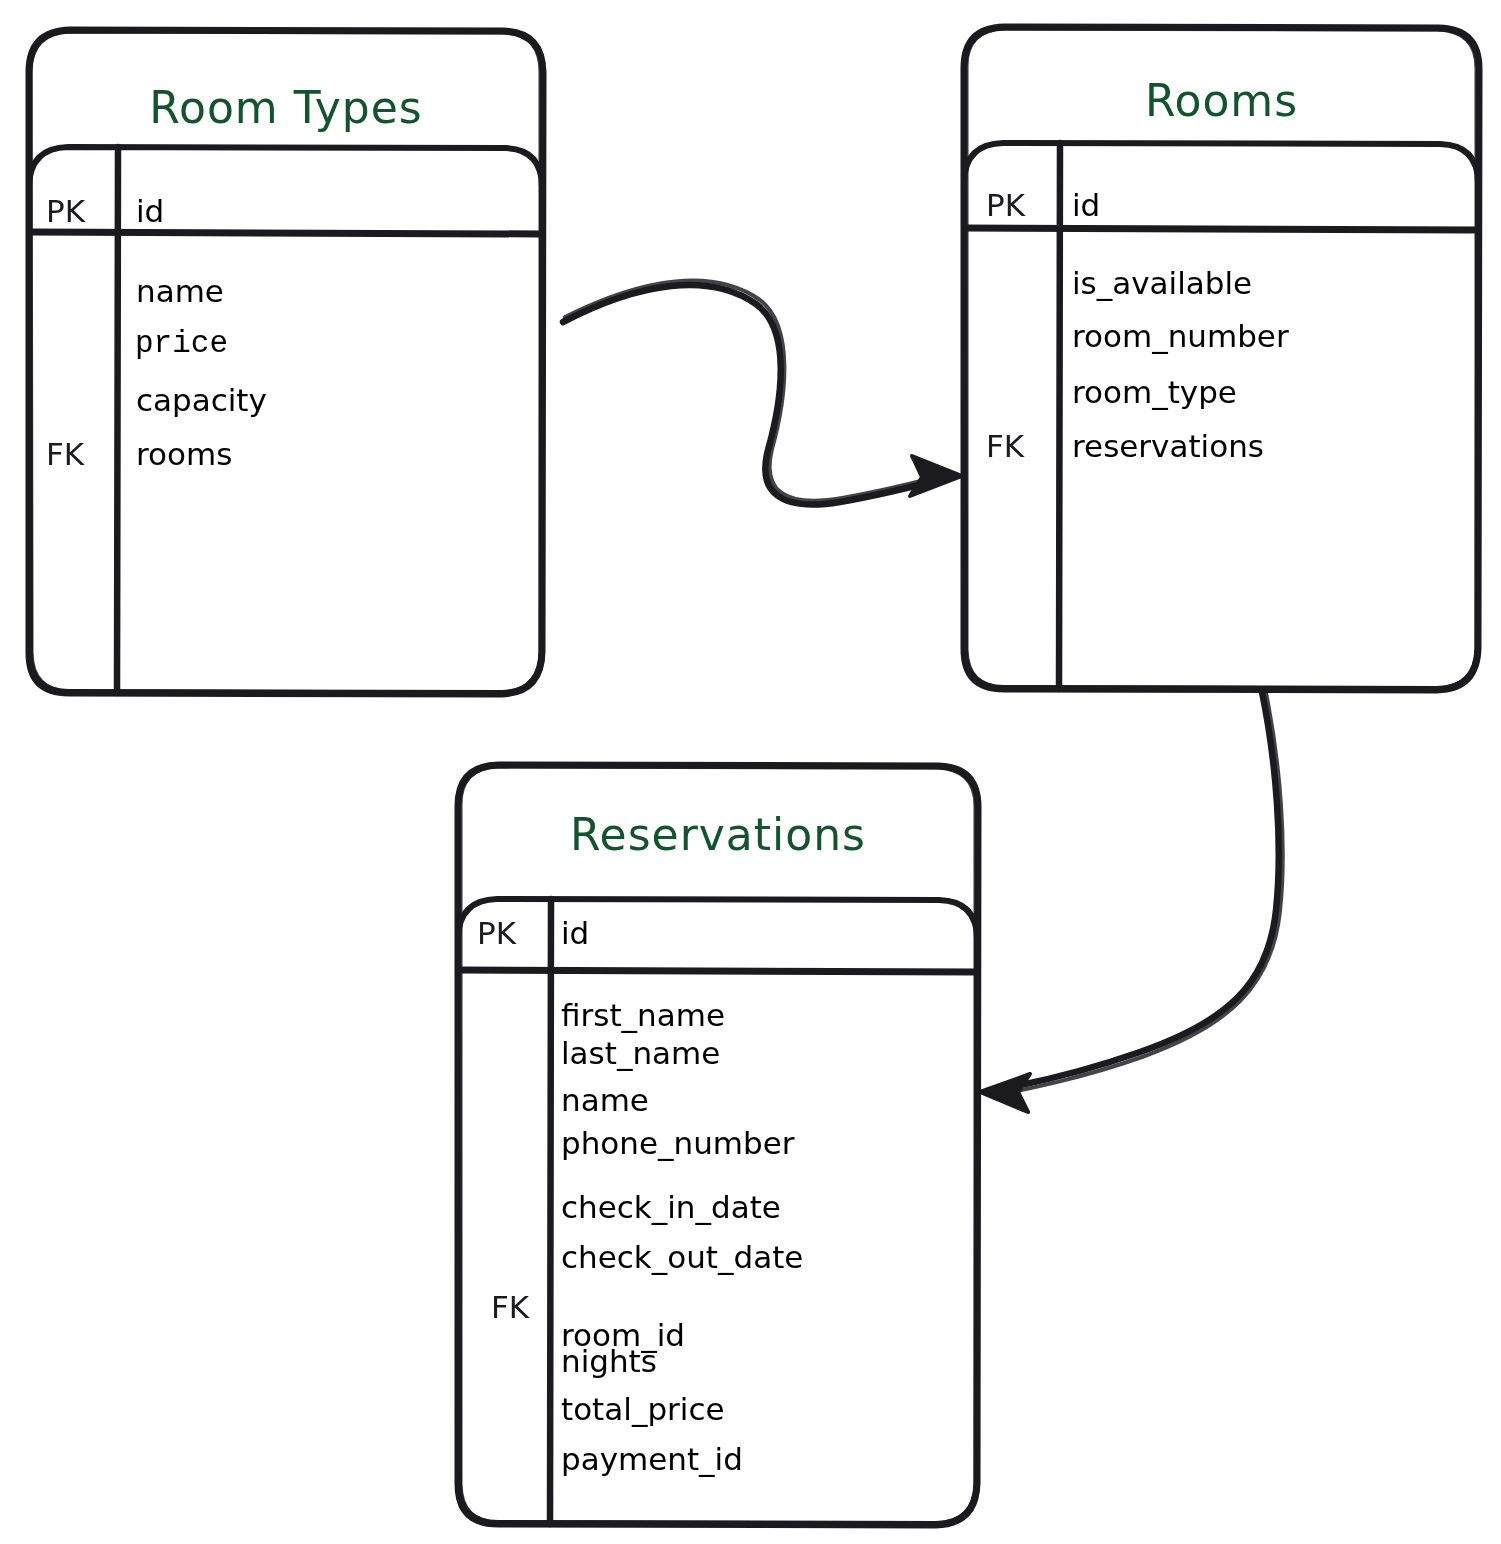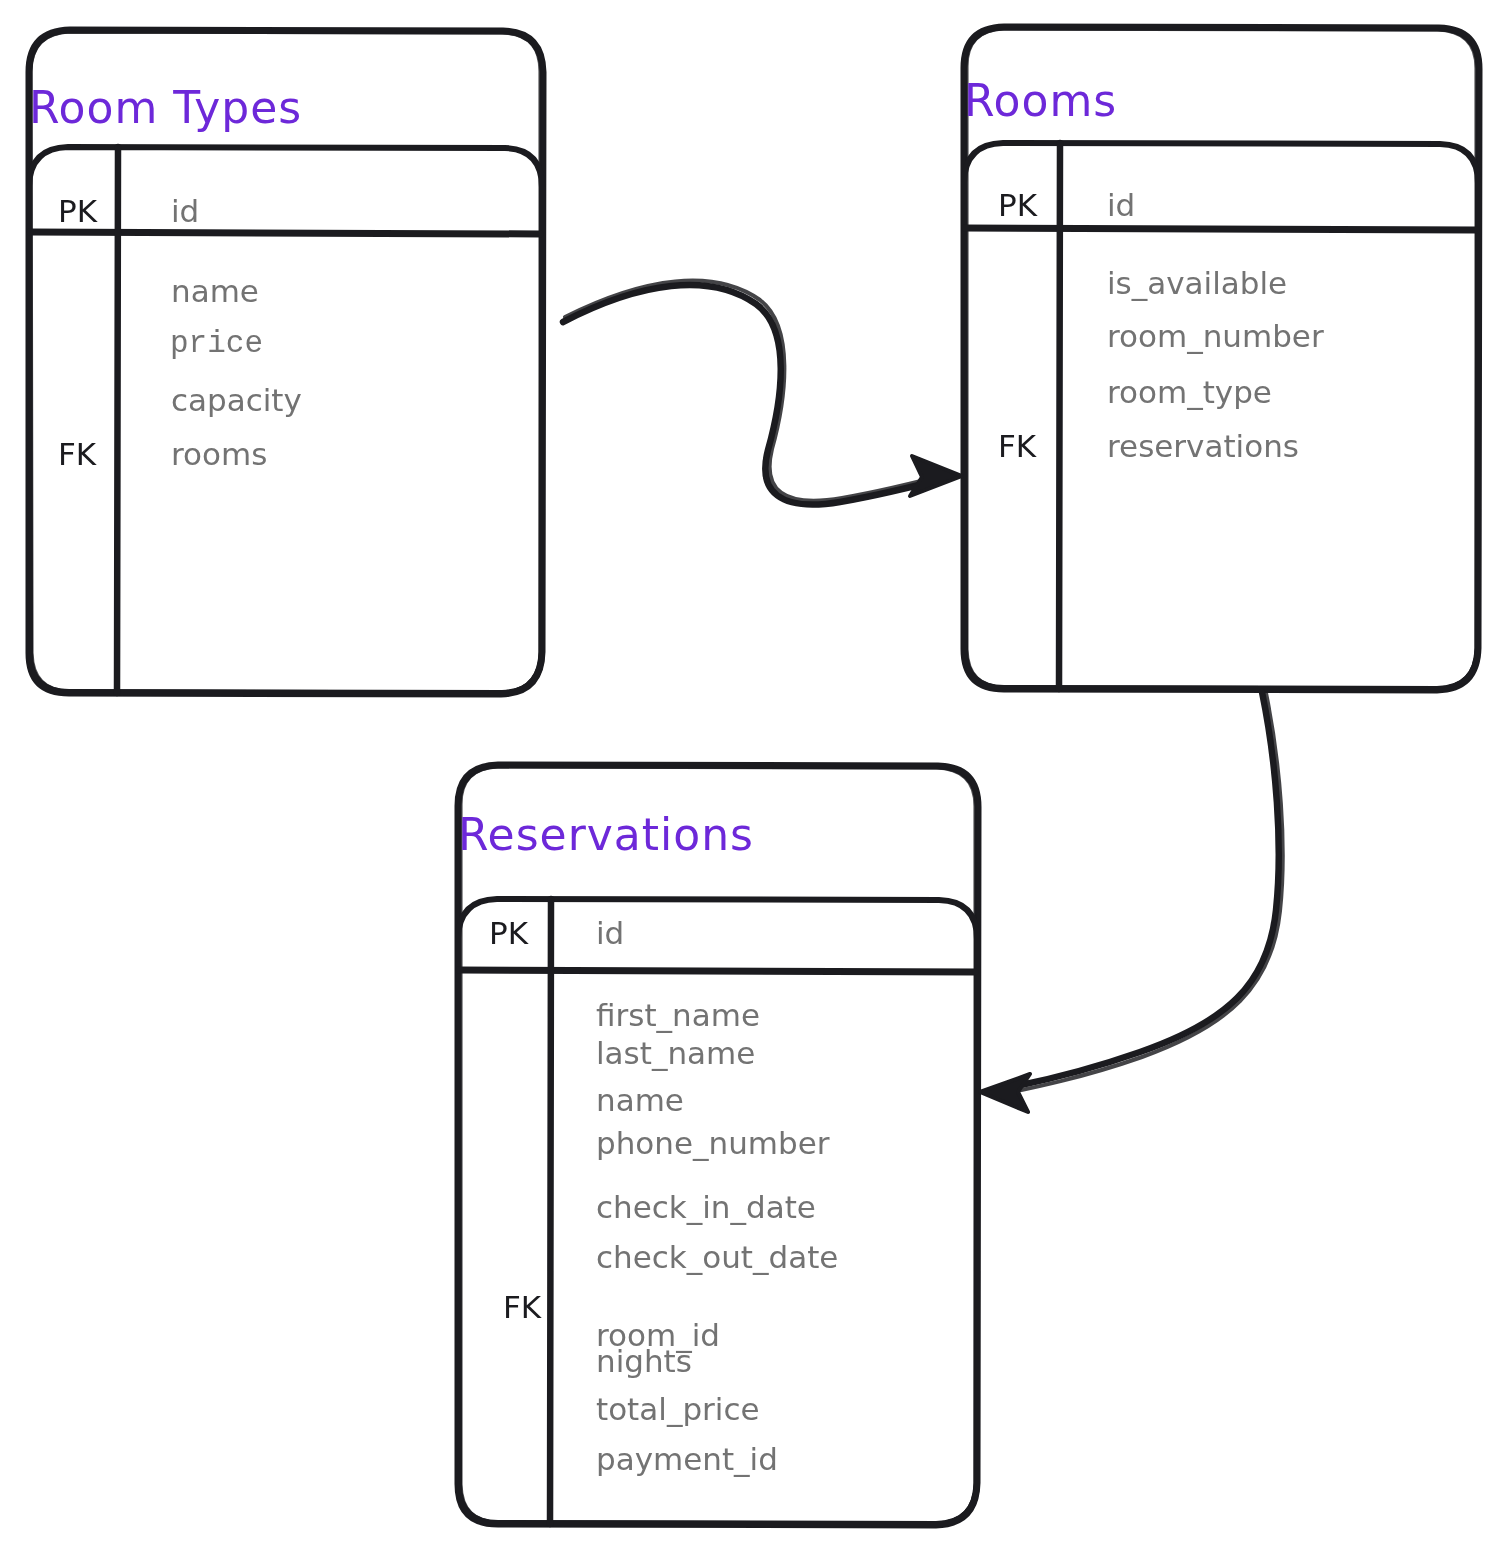--- a/index.html
+++ b/index.html
@@ -26,42 +26,41 @@
     pointer-events: none;
   }
   .entity {
     position: absolute;
     box-sizing: border-box;
   }
   .entity-title {
     position: absolute;
     left: 0;
     right: 0;
+    text-align: center;
     font-family: "DejaVu Sans", sans-serif;
     font-size: 44px;
     font-weight: 400;
-    color: #6d28d9;
+    color: #14532d;
     letter-spacing: 1px;
     white-space: nowrap;
   }
   .key-cell {
     position: absolute;
     font-family: "DejaVu Sans", sans-serif;
     font-size: 31px;
     color: #1b1b1f;
     white-space: nowrap;
-    margin-left: 12px;
   }
   .field-cell {
     position: absolute;
     font-family: "DejaVu Sans", sans-serif;
     font-size: 31px;
-    color: #737373;
+    color: #000000;
     white-space: nowrap;
-    margin-left: 35px;
   }
 </style>
 </head>
 <body>
 
 <div id="canvas">
 
   <svg id="sketch-layer" viewBox="0 0 1501 1544" xmlns="http://www.w3.org/2000/svg">
     <g fill="none" stroke="#1b1b1f" stroke-linecap="round" stroke-linejoin="round">
 

